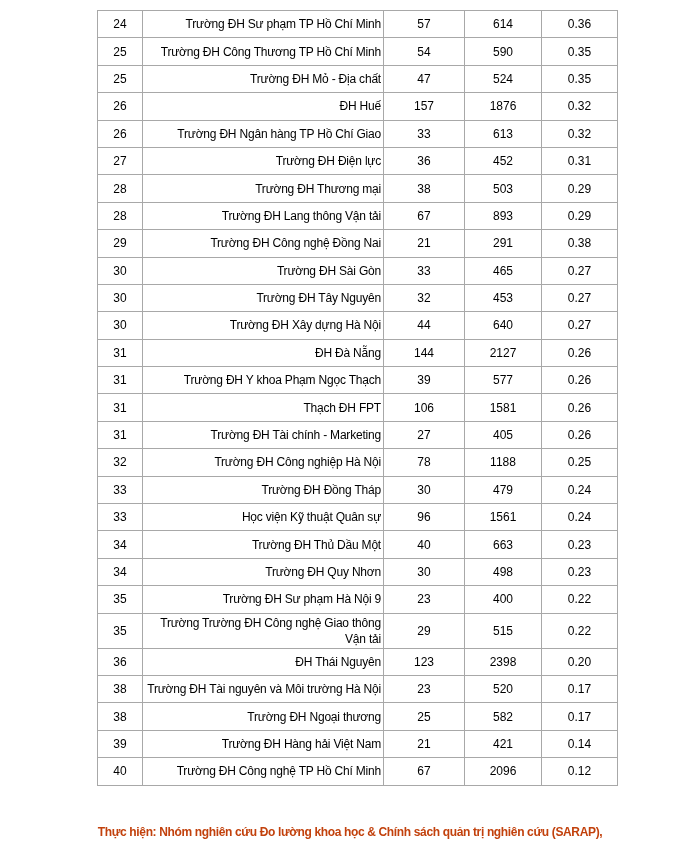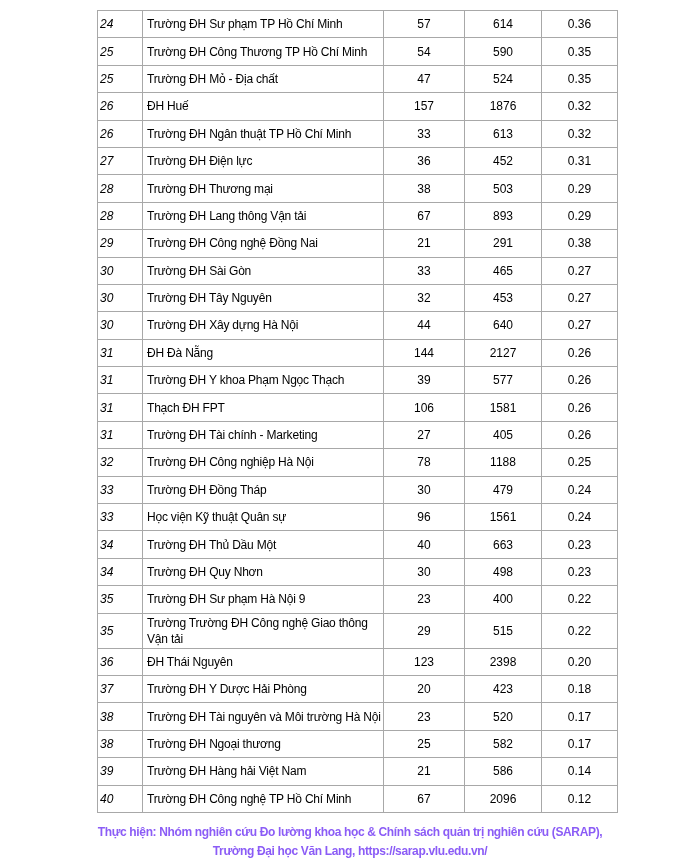--- a/index.html
+++ b/index.html
@@ -29,43 +29,42 @@
     box-sizing: border-box;
     height: 27.4px;
     padding: 1px 2px;
     vertical-align: middle;
     font-size: 12px;
     line-height: 16px;
     color: #000000;
     overflow: hidden;
   }
   .rank-table td.c-rank {
-    text-align: left;
-    font-style: italic;
+    text-align: center;
   }
   .rank-table td.c-name {
-    text-align: left;
+    text-align: right;
     padding-left: 4px;
     padding-right: 2px;
     letter-spacing: -0.2px;
   }
   .rank-table td.c-num {
     text-align: center;
   }
   .footer {
     position: absolute;
     left: 0;
     top: 823px;
     width: 700px;
     text-align: center;
     font-weight: 700;
     font-size: 12px;
     line-height: 19px;
     letter-spacing: -0.35px;
-    color: #8b5cf6;
+    color: #c2410c;
   }
 </style>
 </head>
 <body>
 
 <div class="doc">
 
   <table class="rank-table">
     <colgroup>
       <col style="width:45px">
@@ -98,21 +97,21 @@
         </tr>
         <tr>
           <td class="c-rank">26</td>
           <td class="c-name">ĐH Huế</td>
           <td class="c-num">157</td>
           <td class="c-num">1876</td>
           <td class="c-num">0.32</td>
         </tr>
         <tr>
           <td class="c-rank">26</td>
-          <td class="c-name">Trường ĐH Ngân thuật TP Hồ Chí Minh</td>
+          <td class="c-name">Trường ĐH Ngân hàng TP Hồ Chí Giao</td>
           <td class="c-num">33</td>
           <td class="c-num">613</td>
           <td class="c-num">0.32</td>
         </tr>
         <tr>
           <td class="c-rank">27</td>
           <td class="c-name">Trường ĐH Điện lực</td>
           <td class="c-num">36</td>
           <td class="c-num">452</td>
           <td class="c-num">0.31</td>
@@ -237,55 +236,47 @@
           <td class="c-num">0.22</td>
         </tr>
         <tr>
           <td class="c-rank">36</td>
           <td class="c-name">ĐH Thái Nguyên</td>
           <td class="c-num">123</td>
           <td class="c-num">2398</td>
           <td class="c-num">0.20</td>
         </tr>
         <tr>
-          <td class="c-rank">37</td>
-          <td class="c-name">Trường ĐH Y Dược Hải Phòng</td>
-          <td class="c-num">20</td>
-          <td class="c-num">423</td>
-          <td class="c-num">0.18</td>
-        </tr>
-        <tr>
           <td class="c-rank">38</td>
           <td class="c-name">Trường ĐH Tài nguyên và Môi trường Hà Nội</td>
           <td class="c-num">23</td>
           <td class="c-num">520</td>
           <td class="c-num">0.17</td>
         </tr>
         <tr>
           <td class="c-rank">38</td>
           <td class="c-name">Trường ĐH Ngoại thương</td>
           <td class="c-num">25</td>
           <td class="c-num">582</td>
           <td class="c-num">0.17</td>
         </tr>
         <tr>
           <td class="c-rank">39</td>
           <td class="c-name">Trường ĐH Hàng hải Việt Nam</td>
           <td class="c-num">21</td>
-          <td class="c-num">586</td>
+          <td class="c-num">421</td>
           <td class="c-num">0.14</td>
         </tr>
         <tr>
           <td class="c-rank">40</td>
           <td class="c-name">Trường ĐH Công nghệ TP Hồ Chí Minh</td>
           <td class="c-num">67</td>
           <td class="c-num">2096</td>
           <td class="c-num">0.12</td>
         </tr>
       </tbody>
   </table>
 
   <div class="footer">
     <div>Thực hiện: Nhóm nghiên cứu Đo lường khoa học &amp; Chính sách quản trị nghiên cứu (SARAP),</div>
-    <div>Trường Đại học Văn Lang, https://sarap.vlu.edu.vn/</div>
   </div>
 
 </div>
 
 </body></html>

